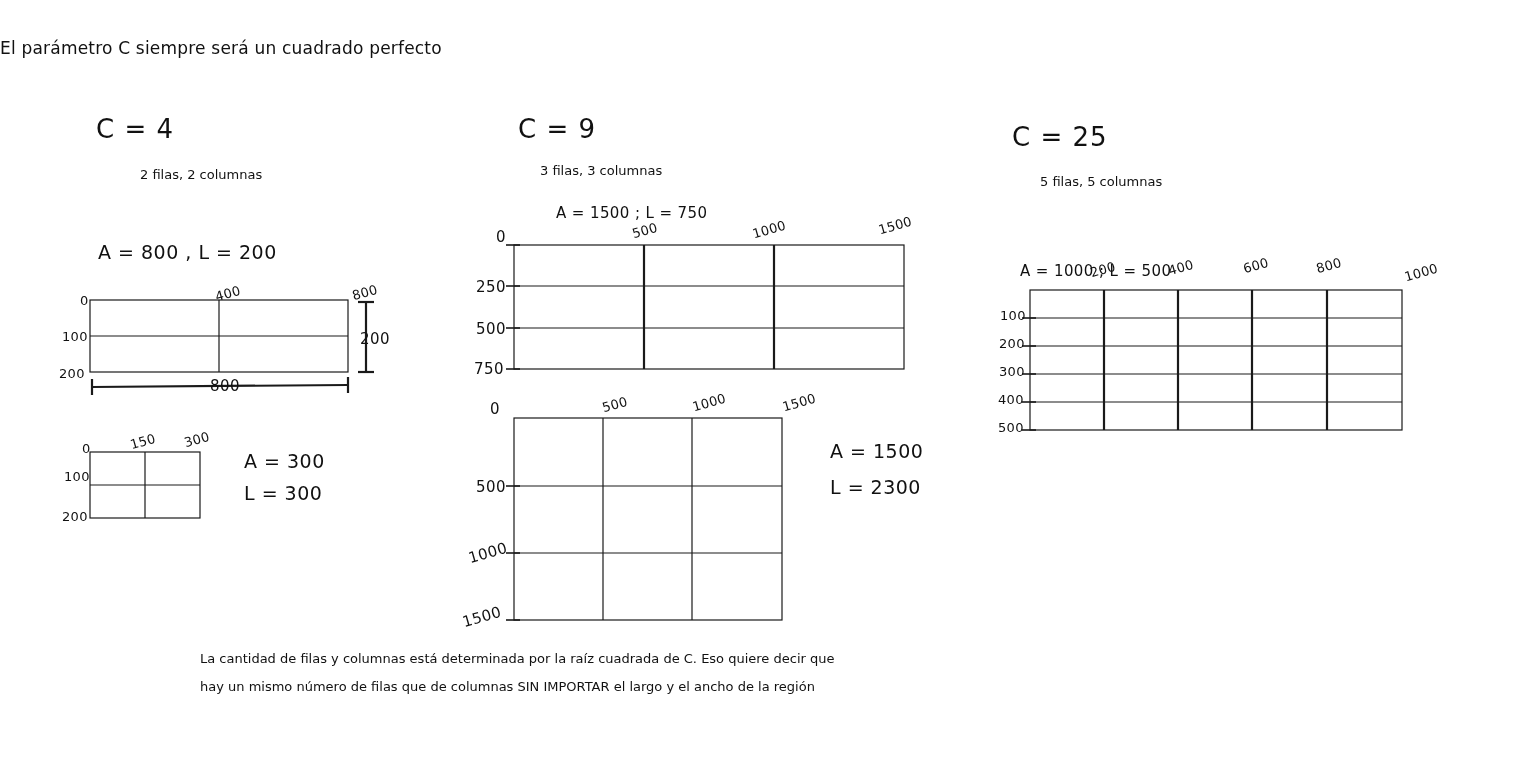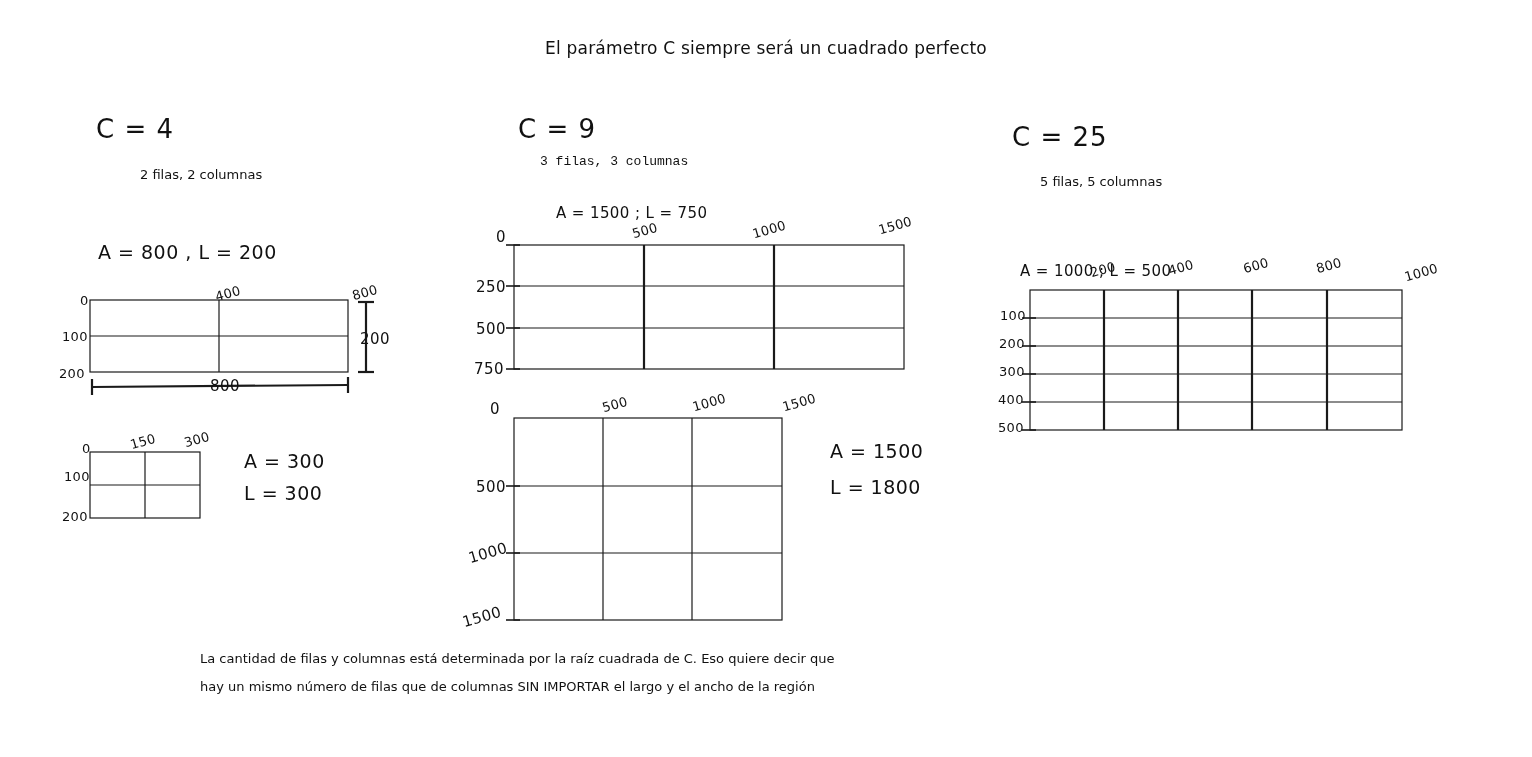--- a/index.html
+++ b/index.html
@@ -14,21 +14,21 @@
     font-family: "DejaVu Sans", sans-serif;
     color: #111111;
     overflow: hidden;
   }
   .abs { position: absolute; }
 
   .title {
     top: 38px;
     left: 0;
     width: 1532px;
-    text-align: center;
+    text-align: left;
     font-size: 17px;
     letter-spacing: 0.2px;
   }
 
   .case-label {
     font-size: 26px;
     letter-spacing: 1px;
   }
   .case-sub {
     font-size: 13px;
@@ -107,21 +107,21 @@
 </div>
 <div class="abs hand-sm" style="left:82px; top:441px;">0</div>
 <div class="abs hand-sm rot-a" style="left:130px; top:434px;">150</div>
 <div class="abs hand-sm rot-a" style="left:184px; top:432px;">300</div>
 <div class="abs hand-sm" style="left:64px; top:469px;">100</div>
 <div class="abs hand-sm" style="left:62px; top:509px;">200</div>
 <div class="abs hand-lg" style="left:244px; top:450px;">A = 300</div>
 <div class="abs hand-lg" style="left:244px; top:482px;">L = 300</div>
 
 <div class="abs case-label" style="left:518px; top:114px;">C = 9</div>
-<div class="abs case-sub" style="left:540px; top:154px;font-family:Liberation Mono, monospace;">3 filas, 3 columnas</div>
+<div class="abs case-sub" style="left:540px; top:163px;">3 filas, 3 columnas</div>
 
 <div class="abs hand-md" style="left:556px; top:204px;">A = 1500 ;  L = 750</div>
 
 <div class="abs" style="left:470px; top:225px;">
   <svg width="460" height="160" viewBox="0 0 460 160">
     <rect x="44" y="20" width="390" height="124" class="gridline thin"></rect>
     <line x1="174" y1="20" x2="174" y2="144" class="gridline thick"></line>
     <line x1="304" y1="20" x2="304" y2="144" class="gridline thick"></line>
     <line x1="44" y1="61" x2="434" y2="61" class="gridline thin"></line>
     <line x1="44" y1="103" x2="434" y2="103" class="gridline thin"></line>
@@ -152,21 +152,21 @@
   </svg>
 </div>
 <div class="abs hand-md" style="left:490px; top:400px;">0</div>
 <div class="abs hand-sm rot-a" style="left:602px; top:397px;">500</div>
 <div class="abs hand-sm rot-a" style="left:692px; top:395px;">1000</div>
 <div class="abs hand-sm rot-a" style="left:782px; top:395px;">1500</div>
 <div class="abs hand-md" style="left:476px; top:478px;">500</div>
 <div class="abs hand-md rot-a" style="left:468px; top:544px;">1000</div>
 <div class="abs hand-md rot-a" style="left:462px; top:608px;">1500</div>
 <div class="abs hand-lg" style="left:830px; top:440px;">A = 1500</div>
-<div class="abs hand-lg" style="left:830px; top:476px;">L = 1800</div>
+<div class="abs hand-lg" style="left:830px; top:476px;">L = 2300</div>
 
 <div class="abs case-label" style="left:1012px; top:122px;">C = 25</div>
 <div class="abs case-sub" style="left:1040px; top:174px;">5 filas, 5 columnas</div>
 
 <div class="abs hand-md" style="left:1020px; top:255px;margin-top:7px;">A = 1000 ;  L = 500</div>
 
 <div class="abs" style="left:980px; top:270px;">
   <svg width="460" height="180" viewBox="0 0 460 180">
     <rect x="50" y="20" width="372" height="140" class="gridline thin"></rect>
     <line x1="124" y1="20" x2="124" y2="160" class="gridline thick"></line>

